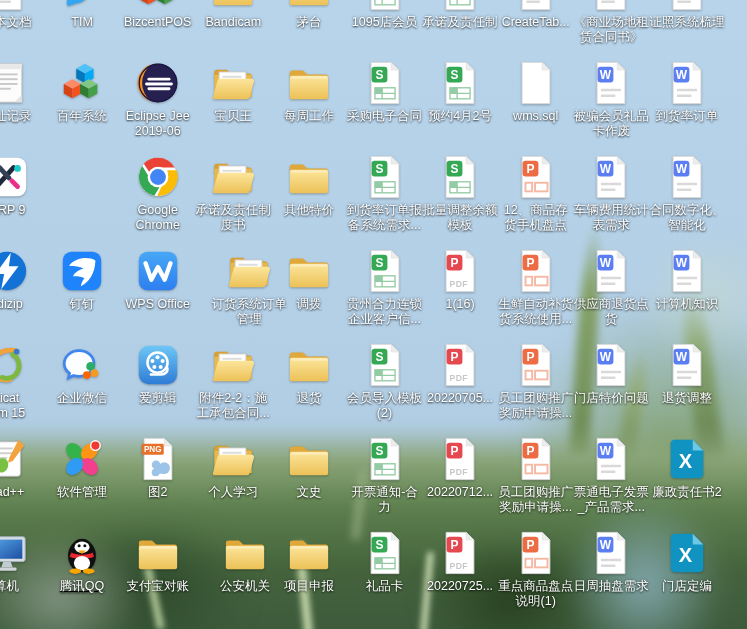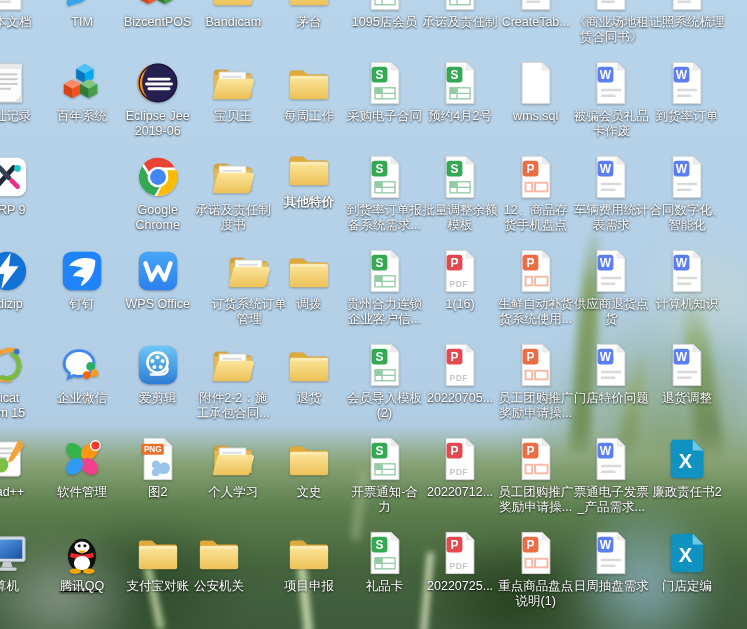--- a/index.html
+++ b/index.html
@@ -405,21 +405,21 @@
               <rect x="13" y="16.5" width="20" height="2"></rect>
               <rect x="13" y="20.5" width="20" height="2"></rect>
               <rect x="13" y="24.5" width="14" height="2"></rect>
             </g>
             <path d="M2.8 39.3l5.2-18c.3-1 1.2-1.7 2.3-1.7h33.3c1.6 0 2.7 1.5 2.3 3l-4.9 16.7c-.3 1-1.2 1.7-2.3 1.7H5.1c-1.6 0-2.7-1.5-2.3-3z" fill="url(#gfo)"></path>
           </svg>
         </div>
         <div class="label">承诺及责任制
 度书</div>
       </div>
-      <div class="cell" title="其他特价" style="left: 270.9px; top: 146px; font-weight: bold;">
+      <div class="cell" title="其他特价" style="left: 270.9px; top: 154px;">
         <div class="glyph">
           <svg viewBox="0 0 48 48">
             <defs>
               <linearGradient id="gf" x1="0" y1="0" x2="0" y2="1">
                 <stop offset="0" stop-color="#fce59b"></stop>
                 <stop offset="1" stop-color="#ecc157"></stop>
               </linearGradient>
             </defs>
             <path d="M4 13.5c0-1.4 1.1-2.5 2.5-2.5h11.2l4.6 4.2h19.2c1.4 0 2.5 1.1 2.5 2.5v2.3H4z" fill="#e0a83a"></path>
             <rect x="4" y="16.5" width="40" height="24.5" rx="2.2" fill="url(#gf)"></rect>
@@ -1013,21 +1013,21 @@
                 <stop offset="1" stop-color="#ecc157"></stop>
               </linearGradient>
             </defs>
             <path d="M4 13.5c0-1.4 1.1-2.5 2.5-2.5h11.2l4.6 4.2h19.2c1.4 0 2.5 1.1 2.5 2.5v2.3H4z" fill="#e0a83a"></path>
             <rect x="4" y="16.5" width="40" height="24.5" rx="2.2" fill="url(#gf)"></rect>
             <rect x="5" y="17" width="38" height="2.5" fill="#fff" opacity=".35"></rect>
           </svg>
         </div>
         <div class="label">支付宝对账</div>
       </div>
-      <div class="cell" title="公安机关" style="left: 181px; top: 530px; text-align: center;">
+      <div class="cell" title="公安机关" style="left: 207px; top: 530px; text-align: center;">
         <div class="glyph">
           <svg viewBox="0 0 48 48">
             <defs>
               <linearGradient id="gf" x1="0" y1="0" x2="0" y2="1">
                 <stop offset="0" stop-color="#fce59b"></stop>
                 <stop offset="1" stop-color="#ecc157"></stop>
               </linearGradient>
             </defs>
             <path d="M4 13.5c0-1.4 1.1-2.5 2.5-2.5h11.2l4.6 4.2h19.2c1.4 0 2.5 1.1 2.5 2.5v2.3H4z" fill="#e0a83a"></path>
             <rect x="4" y="16.5" width="40" height="24.5" rx="2.2" fill="url(#gf)"></rect>

